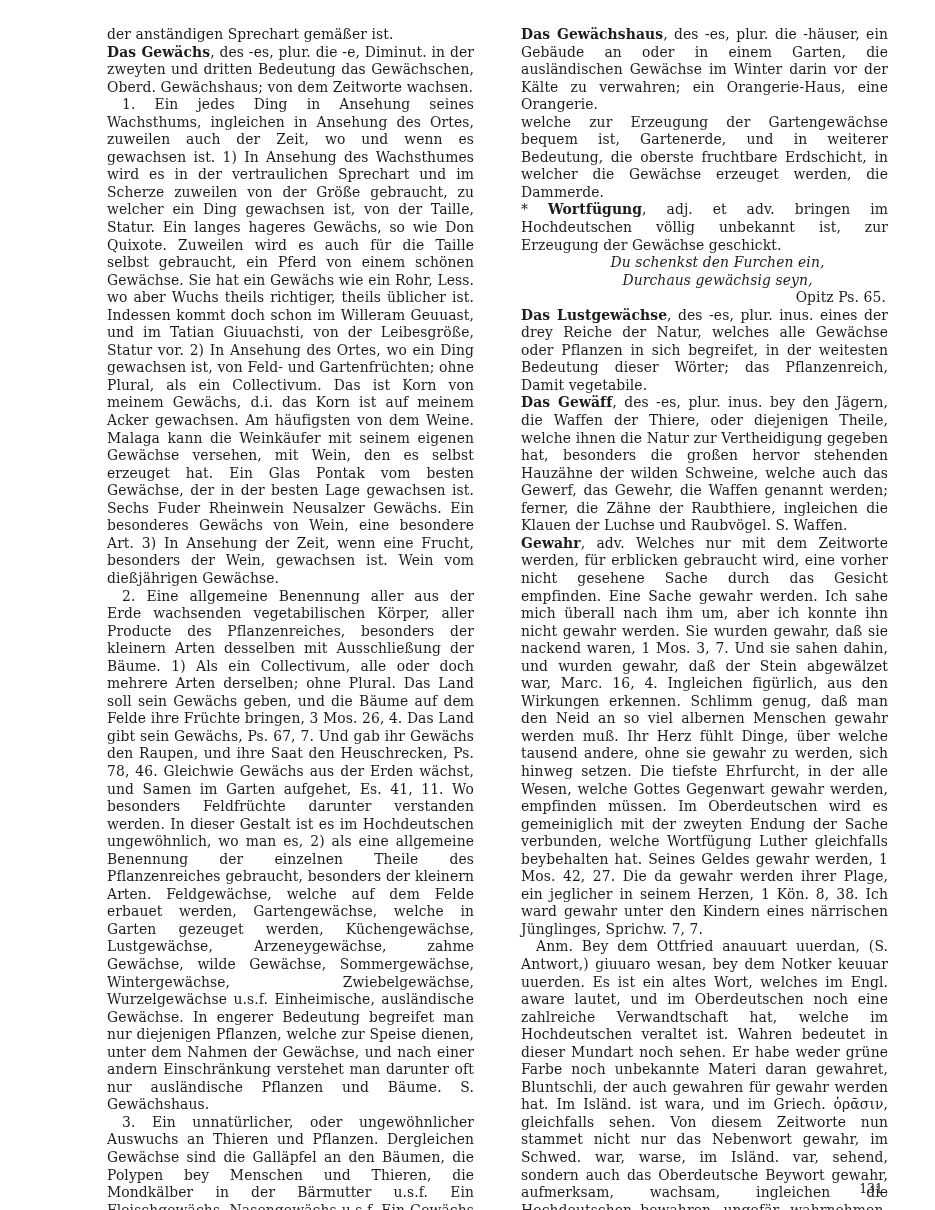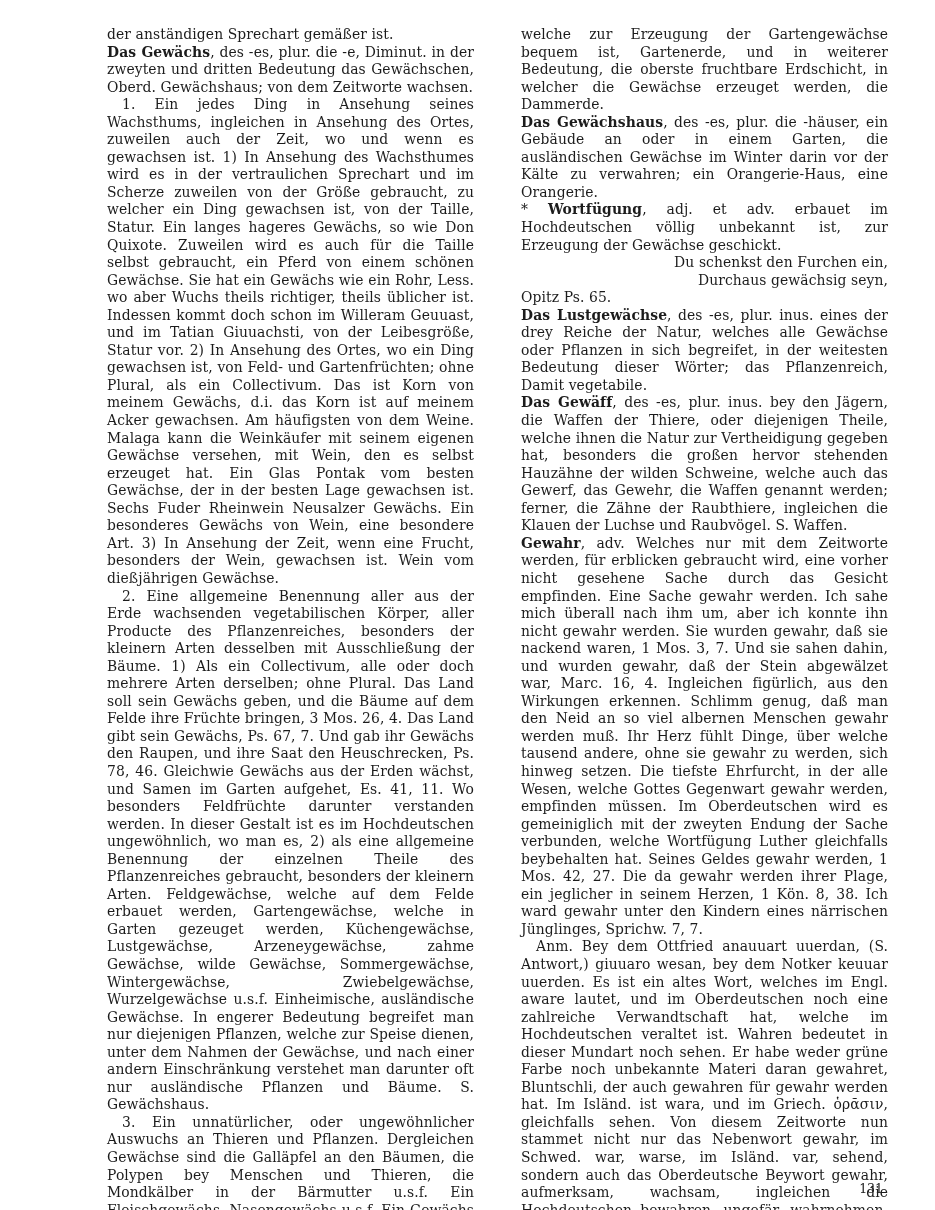--- a/index.html
+++ b/index.html
@@ -17,22 +17,22 @@
   .col{width:367px;flex:0 0 367px;}
   .para{
     margin:0;
     font-size:13.9px;
     line-height:17.55px;
     text-align:justify;
     letter-spacing:0.1px;
     overflow-wrap:break-word;
   }
   .para.indent{text-indent:15px;}
-  .para.verse{text-align:right;padding-left:26px;}
-  .para.attribution{text-align:left;padding-right:2px;}
+  .para.verse{text-align:center;padding-left:26px;font-style:italic;}
+  .para.attribution{text-align:right;padding-right:2px;}
   .r-b{font-weight:bold;}
   .r-i{}
   .page-number{
     position:absolute;
     right:52px;bottom:14px;
     font-size:12.5px;
     color:#1c1c1c;
   }
 </style>
 </head>
@@ -41,23 +41,23 @@
 <div class="page">
   <div class="cols">
     <div class="col">
         <p class="para plain"><span class="r-n">der anständigen Sprechart gemäßer ist.</span></p>
         <p class="para plain"><span class="r-b">Das Gewächs</span><span class="r-n">, des -es, </span><span class="r-i">plur.</span><span class="r-n"> die -e, Diminut. in der zweyten und dritten Bedeutung das Gewächschen, Oberd. Gewächshaus; von dem Zeitworte wachsen.</span></p>
         <p class="para indent"><span class="r-n">1. Ein jedes Ding in Ansehung seines Wachsthums, ingleichen in Ansehung des Ortes, zuweilen auch der Zeit, wo und wenn es gewachsen ist. 1) In Ansehung des Wachsthumes wird es in der vertraulichen Sprechart und im Scherze zuweilen von der Größe gebraucht, zu welcher ein Ding gewachsen ist, von der Taille, Statur. Ein langes hageres Gewächs, so wie Don Quixote. Zuweilen wird es auch für die Taille selbst gebraucht, ein Pferd von einem schönen Gewächse. Sie hat ein Gewächs wie ein Rohr, Less. wo aber Wuchs theils richtiger, theils üblicher ist. Indessen kommt doch schon im Willeram </span><span class="r-i">Geuuast</span><span class="r-n">, und im Tatian </span><span class="r-i">Giuuachsti</span><span class="r-n">, von der Leibesgröße, Statur vor. 2) In Ansehung des Ortes, wo ein Ding gewachsen ist, von Feld- und Gartenfrüchten; ohne Plural, als ein Collectivum. Das ist Korn von meinem Gewächs, d.i. das Korn ist auf meinem Acker gewachsen. Am häufigsten von dem Weine. Malaga kann die Weinkäufer mit seinem eigenen Gewächse versehen, mit Wein, den es selbst erzeuget hat. Ein Glas Pontak vom besten Gewächse, der in der besten Lage gewachsen ist. Sechs Fuder Rheinwein Neusalzer Gewächs. Ein besonderes Gewächs von Wein, eine besondere Art. 3) In Ansehung der Zeit, wenn eine Frucht, besonders der Wein, gewachsen ist. Wein vom dießjährigen Gewächse.</span></p>
         <p class="para indent"><span class="r-n">2. Eine allgemeine Benennung aller aus der Erde wachsenden vegetabilischen Körper, aller Producte des Pflanzenreiches, besonders der kleinern Arten desselben mit Ausschließung der Bäume. 1) Als ein Collectivum, alle oder doch mehrere Arten derselben; ohne Plural. Das Land soll sein Gewächs geben, und die Bäume auf dem Felde ihre Früchte bringen, 3 Mos. 26, 4. Das Land gibt sein Gewächs, Ps. 67, 7. Und gab ihr Gewächs den Raupen, und ihre Saat den Heuschrecken, Ps. 78, 46. Gleichwie Gewächs aus der Erden wächst, und Samen im Garten aufgehet, Es. 41, 11. Wo besonders Feldfrüchte darunter verstanden werden. In dieser Gestalt ist es im Hochdeutschen ungewöhnlich, wo man es, 2) als eine allgemeine Benennung der einzelnen Theile des Pflanzenreiches gebraucht, besonders der kleinern Arten. Feldgewächse, welche auf dem Felde erbauet werden, Gartengewächse, welche in Garten gezeuget werden, Küchengewächse, Lustgewächse, Arzeneygewächse, zahme Gewächse, wilde Gewächse, Sommergewächse, Wintergewächse, Zwiebelgewächse, Wurzelgewächse u.s.f. Einheimische, ausländische Gewächse. In engerer Bedeutung begreifet man nur diejenigen Pflanzen, welche zur Speise dienen, unter dem Nahmen der Gewächse, und nach einer andern Einschränkung verstehet man darunter oft nur ausländische Pflanzen und Bäume. S. Gewächshaus.</span></p>
         <p class="para indent"><span class="r-n">3. Ein unnatürlicher, oder ungewöhnlicher Auswuchs an Thieren und Pflanzen. Dergleichen Gewächse sind die Galläpfel an den Bäumen, die Polypen bey Menschen und Thieren, die Mondkälber in der Bärmutter u.s.f. Ein Fleischgewächs, Nasengewächs u.s.f. Ein Gewächs schneiden, es abschneiden.</span></p>
       </div>
     <div class="col">
+        <p class="para plain"><span class="r-b">Das Gewächshaus</span><span class="r-n">, des -es, </span><span class="r-i">plur.</span><span class="r-n"> die -häuser, ein Gebäude an oder in einem Garten, die ausländischen Gewächse im Winter darin vor der Kälte zu verwahren; ein Orangerie-Haus, eine Orangerie.</span></p>
         <p class="para plain"><span class="r-n">welche zur Erzeugung der Gartengewächse bequem ist, Gartenerde, und in weiterer Bedeutung, die oberste fruchtbare Erdschicht, in welcher die Gewächse erzeuget werden, die Dammerde.</span></p>
-        <p class="para plain"><span class="r-b">Das Gewächshaus</span><span class="r-n">, des -es, </span><span class="r-i">plur.</span><span class="r-n"> die -häuser, ein Gebäude an oder in einem Garten, die ausländischen Gewächse im Winter darin vor der Kälte zu verwahren; ein Orangerie-Haus, eine Orangerie.</span></p>
-        <p class="para plain"><span class="r-n">* </span><span class="r-b">Wortfügung</span><span class="r-n">, </span><span class="r-i">adj. et adv.</span><span class="r-n"> erbauet im Hochdeutschen völlig unbekannt ist, zur Erzeugung der Gewächse geschickt.</span></p>
+        <p class="para plain"><span class="r-n">* </span><span class="r-b">Wortfügung</span><span class="r-n">, </span><span class="r-i">adj. et adv.</span><span class="r-n"> bringen im Hochdeutschen völlig unbekannt ist, zur Erzeugung der Gewächse geschickt.</span></p>
         <p class="para verse"><span class="r-n">Du schenkst den Furchen ein,</span></p>
         <p class="para verse"><span class="r-n">Durchaus gewächsig seyn,</span></p>
         <p class="para attribution"><span class="r-n">Opitz Ps. 65.</span></p>
         <p class="para plain"><span class="r-b">Das Lustgewächse</span><span class="r-n">, des -es, </span><span class="r-i">plur. inus.</span><span class="r-n"> eines der drey Reiche der Natur, welches alle Gewächse oder Pflanzen in sich begreifet, in der weitesten Bedeutung dieser Wörter; das Pflanzenreich, </span><span class="r-i">Damit vegetabile</span><span class="r-n">.</span></p>
         <p class="para plain"><span class="r-b">Das Gewäff</span><span class="r-n">, des -es, </span><span class="r-i">plur. inus.</span><span class="r-n"> bey den Jägern, die Waffen der Thiere, oder diejenigen Theile, welche ihnen die Natur zur Vertheidigung gegeben hat, besonders die großen hervor stehenden Hauzähne der wilden Schweine, welche auch das Gewerf, das Gewehr, die Waffen genannt werden; ferner, die Zähne der Raubthiere, ingleichen die Klauen der Luchse und Raubvögel. S. Waffen.</span></p>
         <p class="para plain"><span class="r-b">Gewahr</span><span class="r-n">, </span><span class="r-i">adv.</span><span class="r-n"> Welches nur mit dem Zeitworte werden, für erblicken gebraucht wird, eine vorher nicht gesehene Sache durch das Gesicht empfinden. Eine Sache gewahr werden. Ich sahe mich überall nach ihm um, aber ich konnte ihn nicht gewahr werden. Sie wurden gewahr, daß sie nackend waren, 1 Mos. 3, 7. Und sie sahen dahin, und wurden gewahr, daß der Stein abgewälzet war, Marc. 16, 4. Ingleichen figürlich, aus den Wirkungen erkennen. Schlimm genug, daß man den Neid an so viel albernen Menschen gewahr werden muß. Ihr Herz fühlt Dinge, über welche tausend andere, ohne sie gewahr zu werden, sich hinweg setzen. Die tiefste Ehrfurcht, in der alle Wesen, welche Gottes Gegenwart gewahr werden, empfinden müssen. Im Oberdeutschen wird es gemeiniglich mit der zweyten Endung der Sache verbunden, welche Wortfügung Luther gleichfalls beybehalten hat. Seines Geldes gewahr werden, 1 Mos. 42, 27. Die da gewahr werden ihrer Plage, ein jeglicher in seinem Herzen, 1 Kön. 8, 38. Ich ward gewahr unter den Kindern eines närrischen Jünglinges, Sprichw. 7, 7.</span></p>
         <p class="para indent"><span class="r-n">Anm. Bey dem Ottfried </span><span class="r-i">anauuart uuerdan</span><span class="r-n">, (S. Antwort,) </span><span class="r-i">giuuaro wesan</span><span class="r-n">, bey dem Notker </span><span class="r-i">keuuar uuerden</span><span class="r-n">. Es ist ein altes Wort, welches im Engl. </span><span class="r-i">aware</span><span class="r-n"> lautet, und im Oberdeutschen noch eine zahlreiche Verwandtschaft hat, welche im Hochdeutschen veraltet ist. Wahren bedeutet in dieser Mundart noch sehen. Er habe weder grüne Farbe noch unbekannte Materi daran gewahret, Bluntschli, der auch gewahren für gewahr werden hat. Im Isländ. ist </span><span class="r-i">wara</span><span class="r-n">, und im Griech. ὁρᾶσιν, gleichfalls sehen. Von diesem Zeitworte nun stammet nicht nur das Nebenwort gewahr, im Schwed. </span><span class="r-i">war, warse</span><span class="r-n">, im Isländ. </span><span class="r-i">var</span><span class="r-n">, sehend, sondern auch das Oberdeutsche Beywort gewahr, aufmerksam, wachsam, ingleichen die Hochdeutschen bewahren, ungefär, wahrnehmen, Gewahrsame u.s.f. ab, S. diese Wörter, ingleichen Warten, welches das Frequentativum von wahren, sehen, ist.</span></p>
       </div>
   </div>
   <div class="page-number">131</div>

